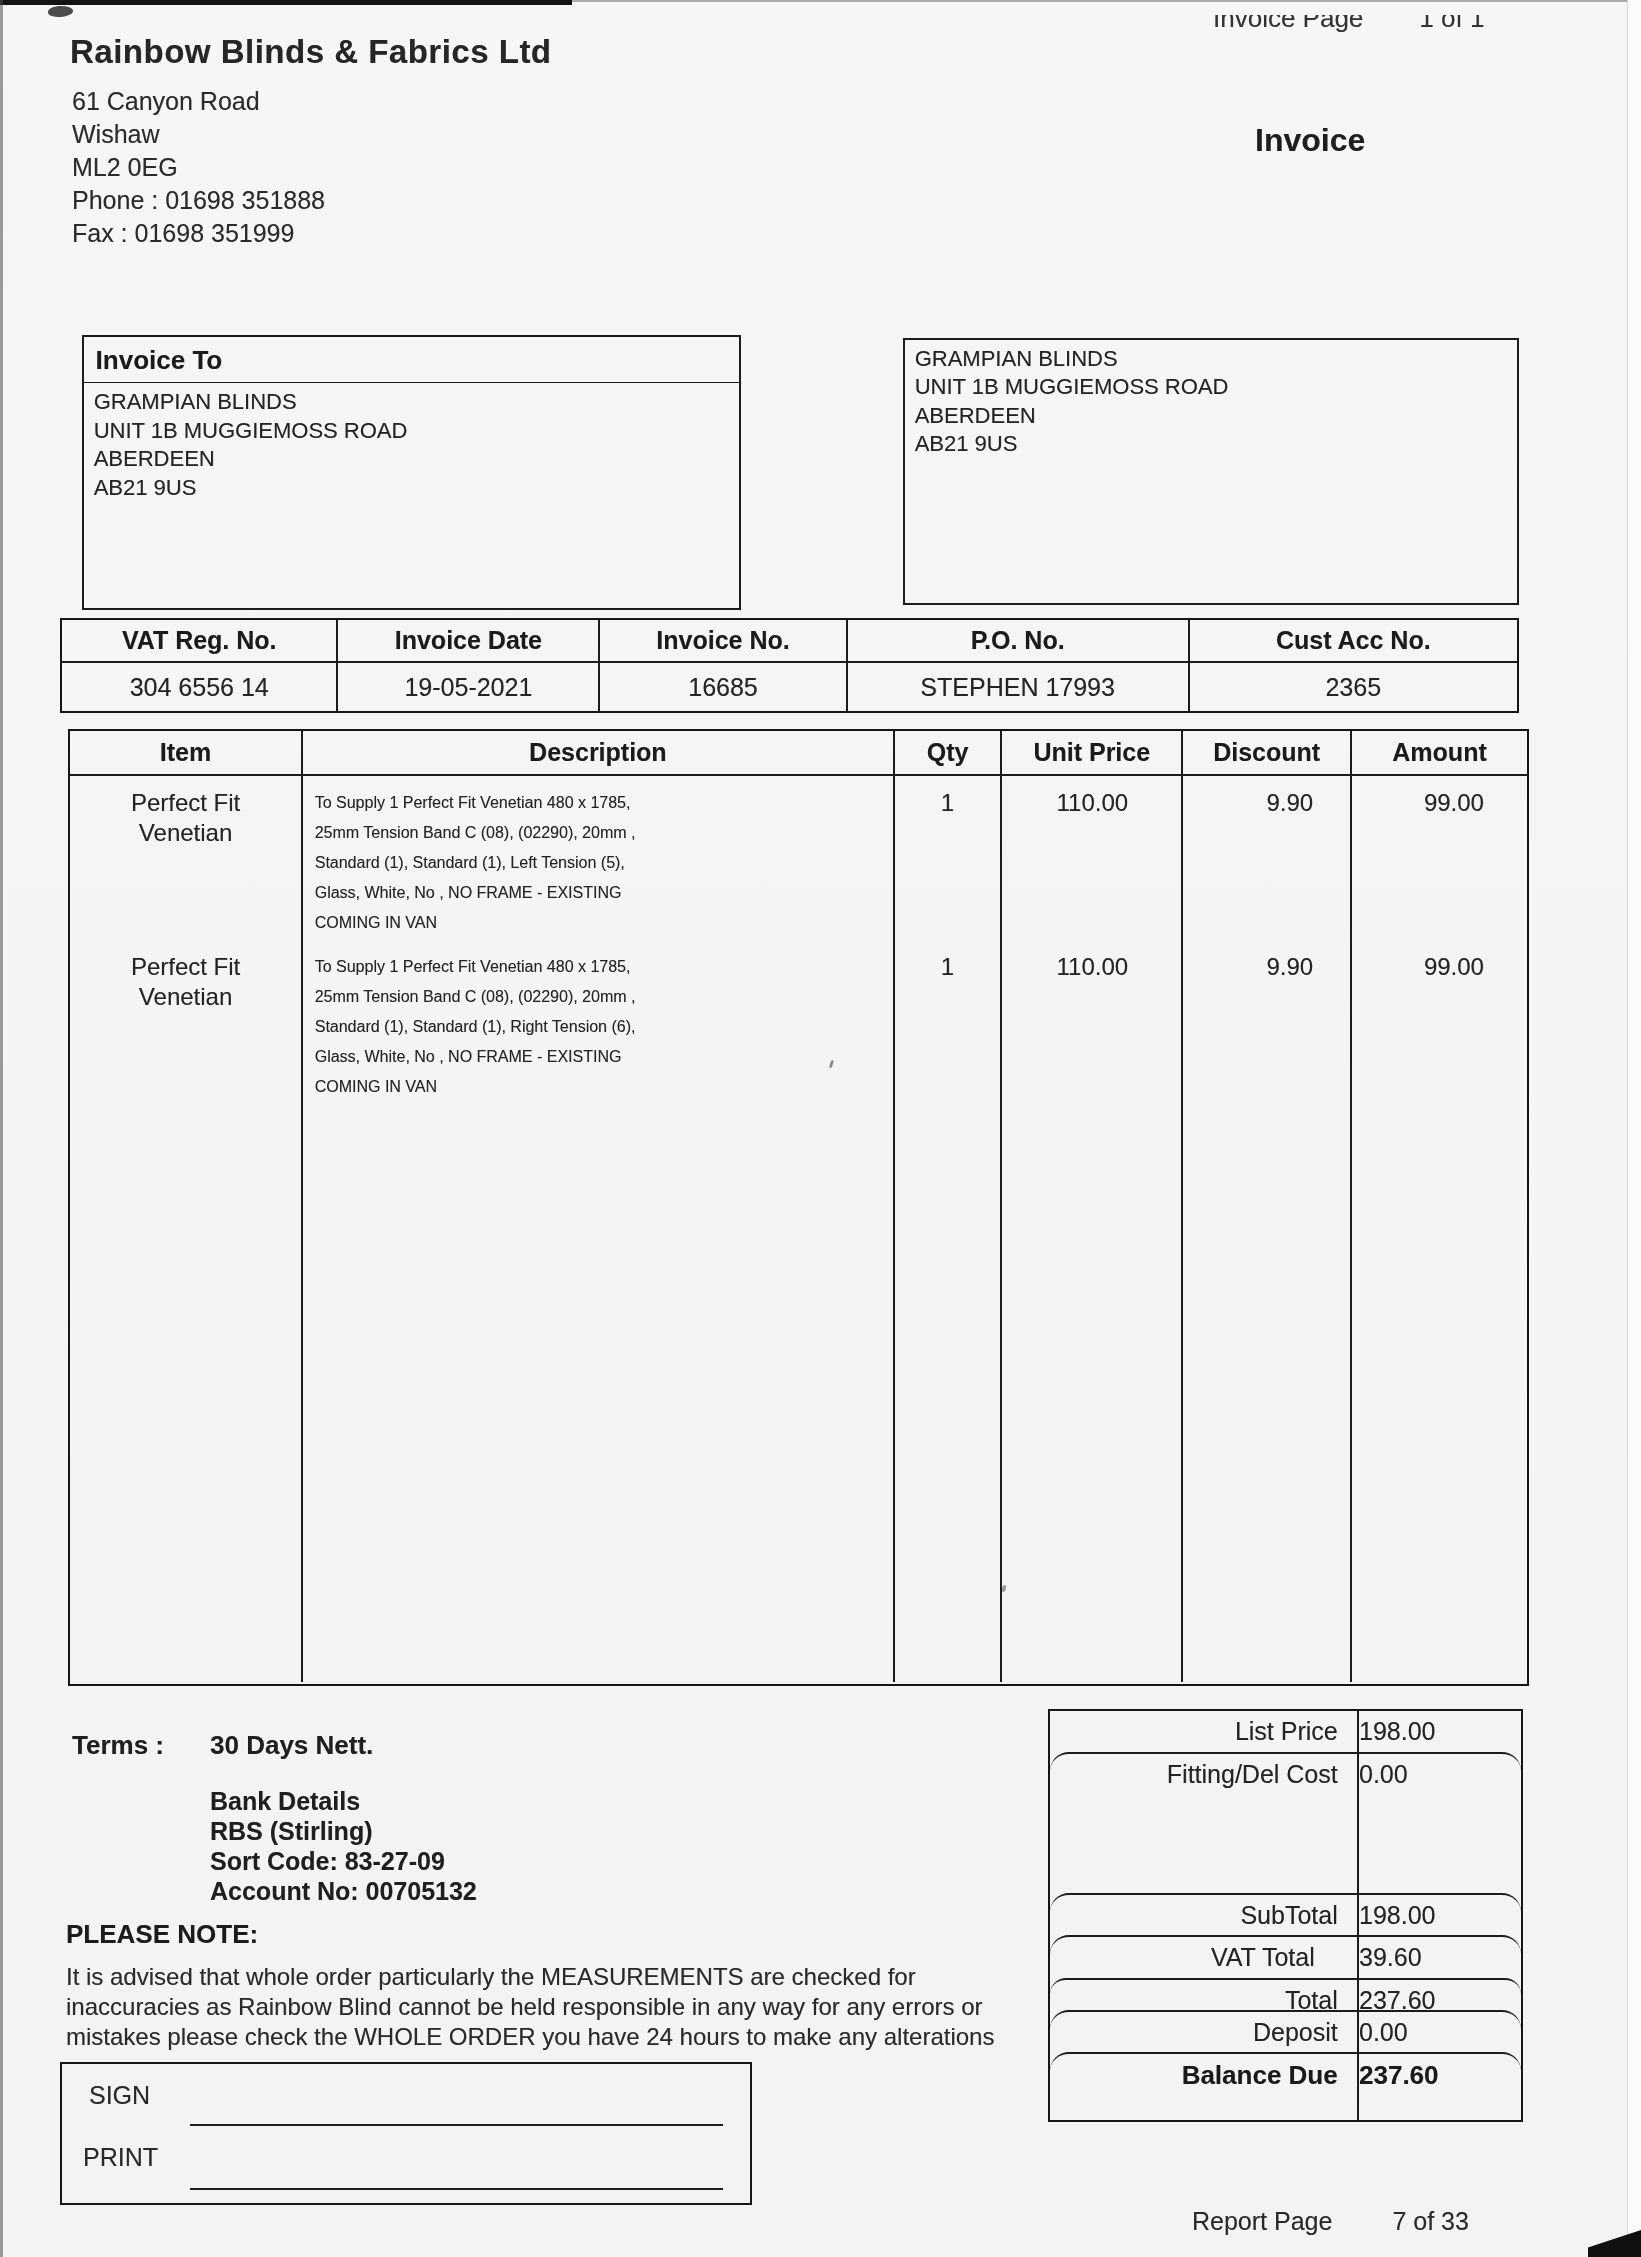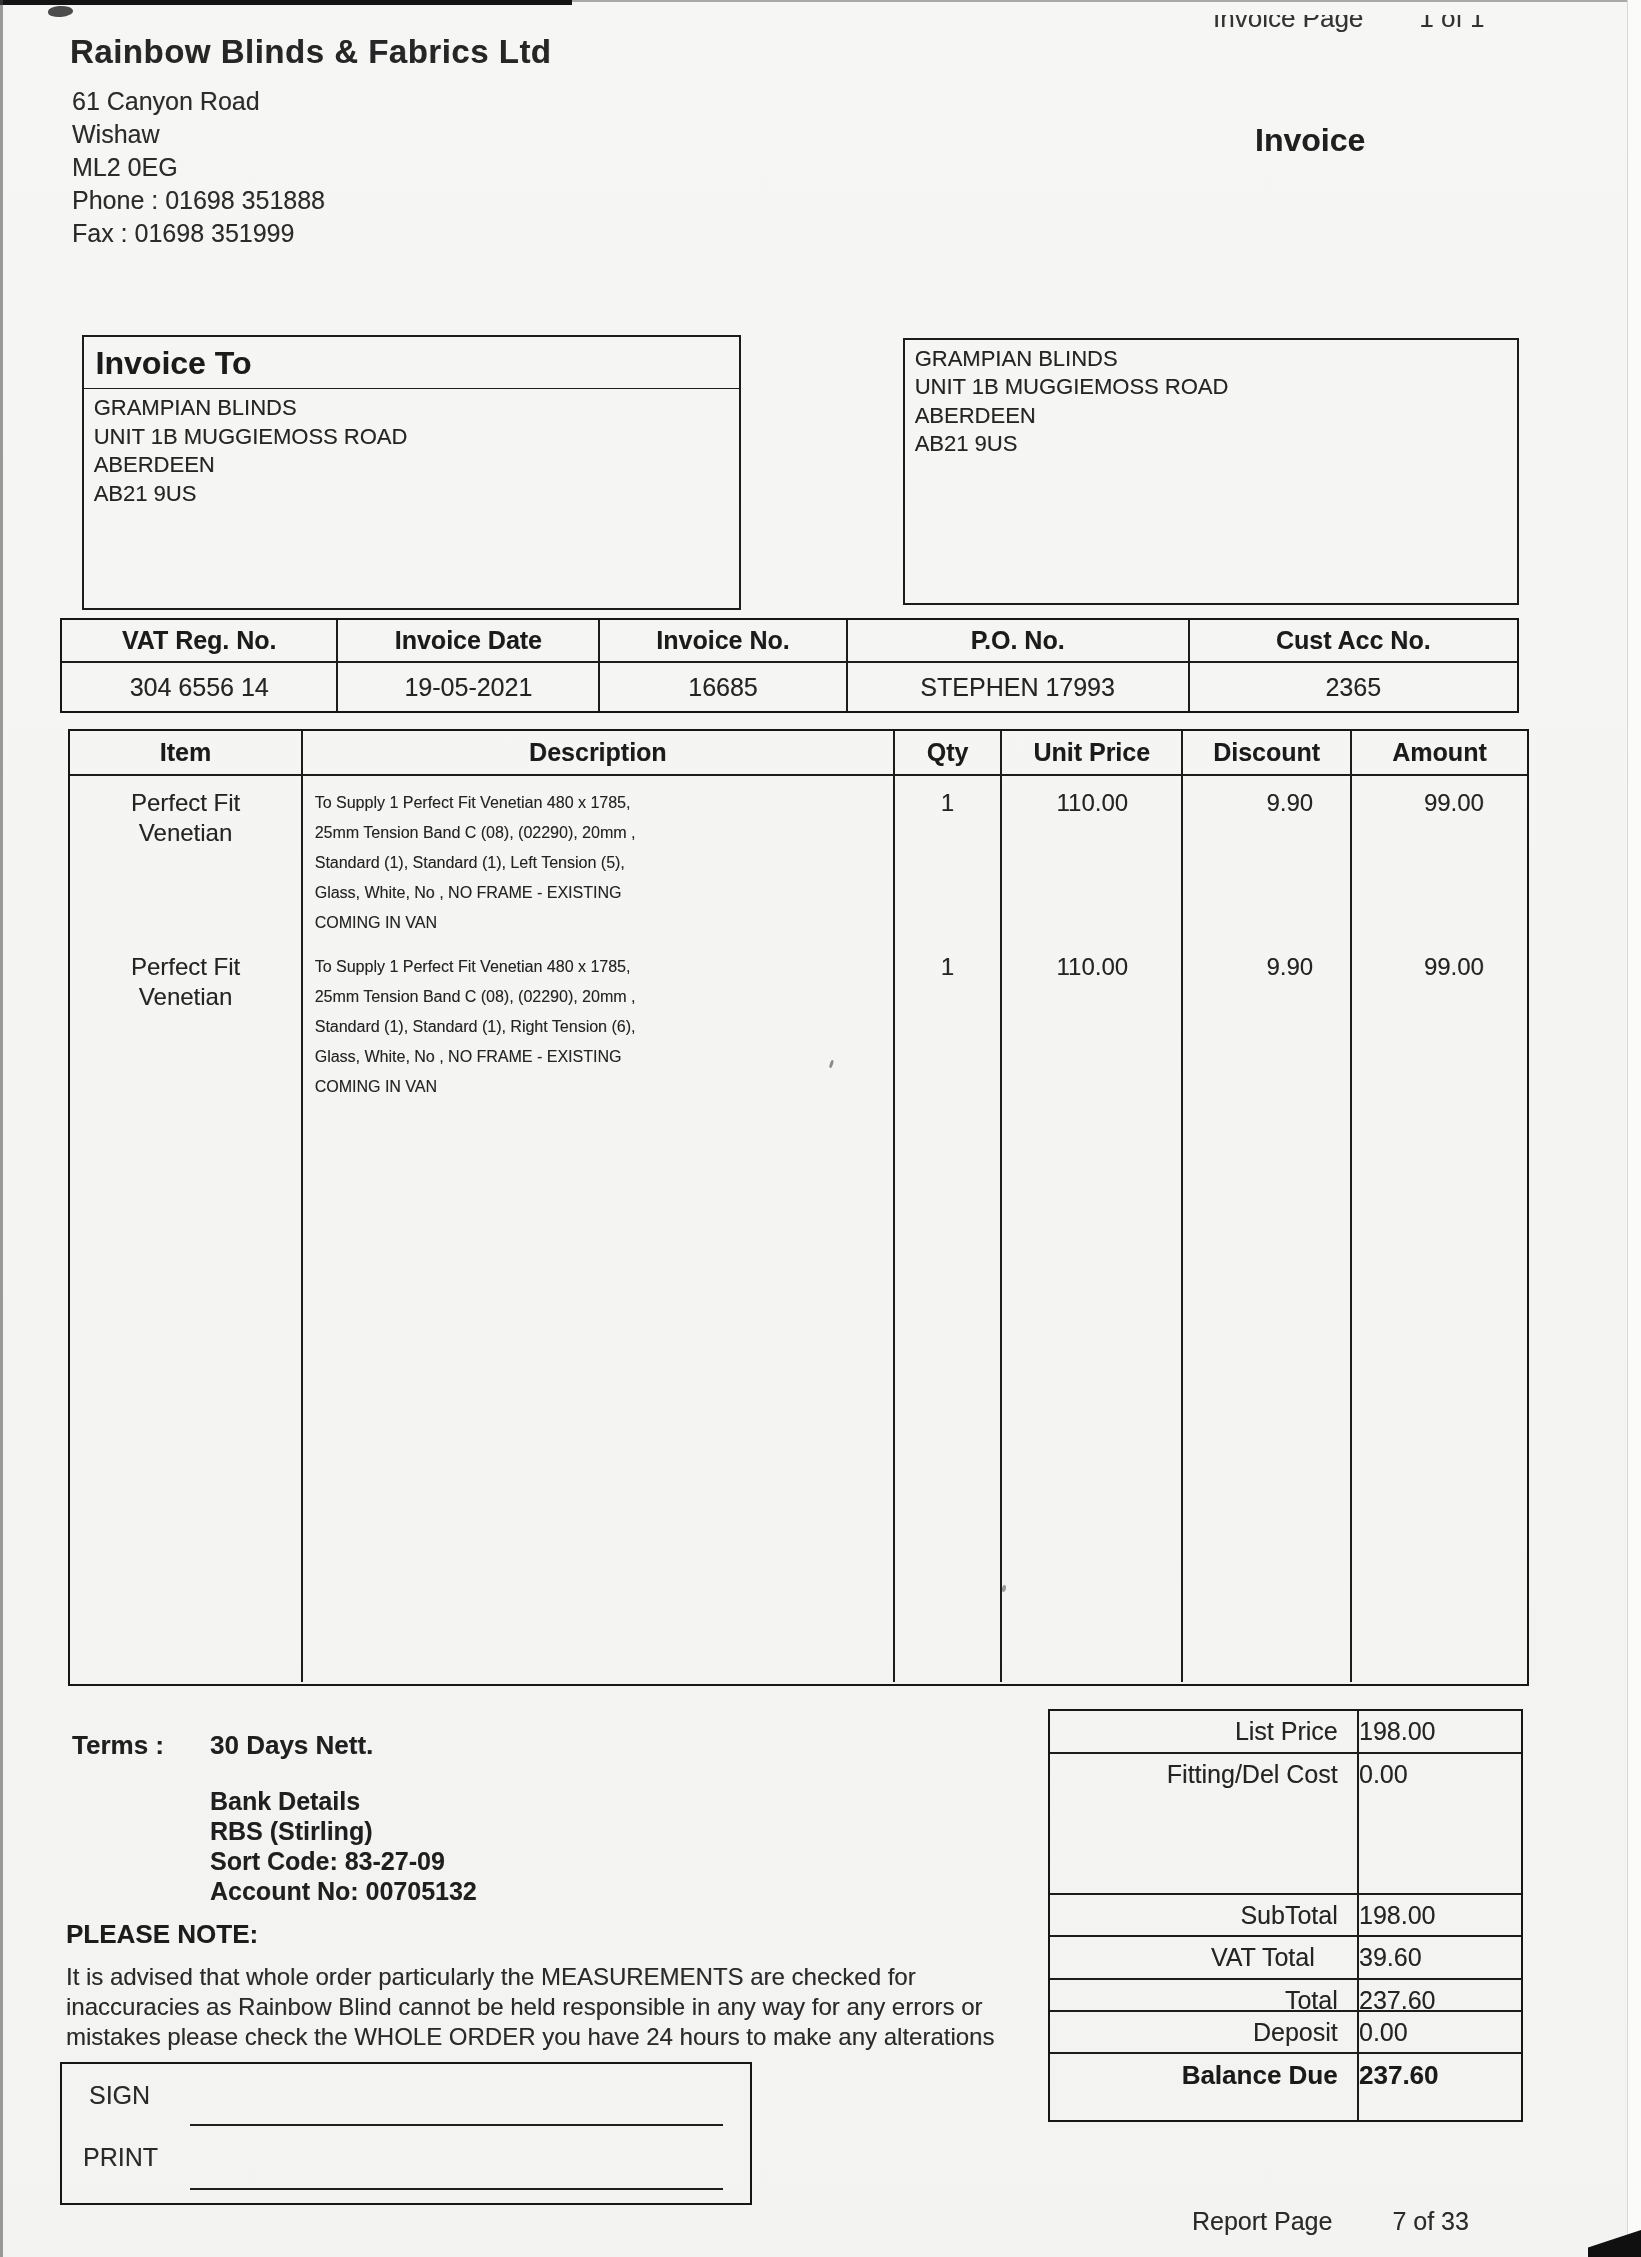--- a/index.html
+++ b/index.html
@@ -28,21 +28,21 @@
   .company-addr{left:72px;top:85px;font-size:25px;line-height:33px;color:#2b2b2b;}
   .clip-header{left:1213px;top:14.5px;height:29px;overflow:hidden;white-space:nowrap;color:#333;}
   .clip-header .inner{margin-top:-12.6px;font-size:26px;line-height:33px;}
   .clip-header .gap{display:inline-block;width:56px;}
   .invoice-title{left:1255px;top:122px;font-size:32px;font-weight:bold;color:#1f1f1f;}
 
   
   .addr-box{border:2.4px solid #1c1c1c;background:transparent;}
   .box-invoice-to{left:82px;top:335px;width:655px;height:271px;}
   .box-ship-to{left:903px;top:338px;width:612px;height:263px;}
-  .addr-box .hdr{font-size:32px;font-weight:bold;padding:7.7px 11.6px 6.8px;border-bottom:1.9px solid #1c1c1c;color:#1b1b1b;}
+  .addr-box .hdr{font-size:26px;font-weight:bold;padding:7.7px 11.6px 6.8px;border-bottom:1.9px solid #1c1c1c;color:#1b1b1b;}
   .addr-box .bdy{padding:4.8px 9.7px;font-size:22px;line-height:28.5px;color:#242424;}
 
   
   .meta-table{left:60px;top:618px;width:1459px;height:95px;border:2.9px solid #161616;box-sizing:border-box;
     display:grid;grid-template-columns:19% 18% 17% 23.5% 22.5%;grid-template-rows:43px 1fr;}
   .meta-table .cell{border-right:2.4px solid #1c1c1c;display:flex;align-items:center;justify-content:center;
     font-size:25px;color:#242424;box-sizing:border-box;}
   .meta-table .cell.last{border-right:none;}
   .meta-table .head{font-weight:bold;border-bottom:2.4px solid #1c1c1c;color:#1b1b1b;}
 
@@ -66,21 +66,21 @@
 
   
   .terms-row{left:72px;top:1730px;font-size:26px;font-weight:bold;color:#1f1f1f;}
   .terms-row .val{position:absolute;left:138px;top:0;white-space:nowrap;}
   .bank-block{left:210px;top:1786px;font-size:25px;font-weight:bold;line-height:30px;color:#1f1f1f;}
   .please-note{left:66px;top:1919px;font-size:26px;font-weight:bold;color:#1c1c1c;}
   .note-body{left:66px;top:1962px;width:946px;font-size:24px;line-height:30px;color:#2a2a2a;white-space:pre-line;}
 
   
   .totals-box{left:1048px;top:1709px;width:475px;border:2.9px solid #161616;box-sizing:border-box;display:flex;flex-direction:column;}
-  .t-row{display:flex;box-sizing:border-box;border-top:2.4px solid #1c1c1c;}
+  .t-row{display:flex;box-sizing:border-box;border-top:2.4px solid #1c1c1c;border-radius:19px;}
   .t-row:first-child{border-top:none;}
   .t-label{flex:1;text-align:right;padding:5.8px 19.3px 0 0;font-size:25px;color:#242424;box-sizing:border-box;}
   .t-value{width:164px;border-left:2.4px solid #1c1c1c;text-align:left;padding:5.8px 27px 0 0;font-size:25px;color:#242424;box-sizing:border-box;}
   .t-row.bold .t-label,.t-row.bold .t-value{font-weight:bold;font-size:26px;color:#1a1a1a;}
 
   
   .sign-box{left:60px;top:2062px;width:692px;height:143px;border:2.9px solid #161616;box-sizing:border-box;}
   .sign-box .lbl{position:absolute;font-size:25px;color:#2a2a2a;}
   .sign-lbl{left:27px;top:17.4px;}
   .print-lbl{left:21px;top:79px;}

